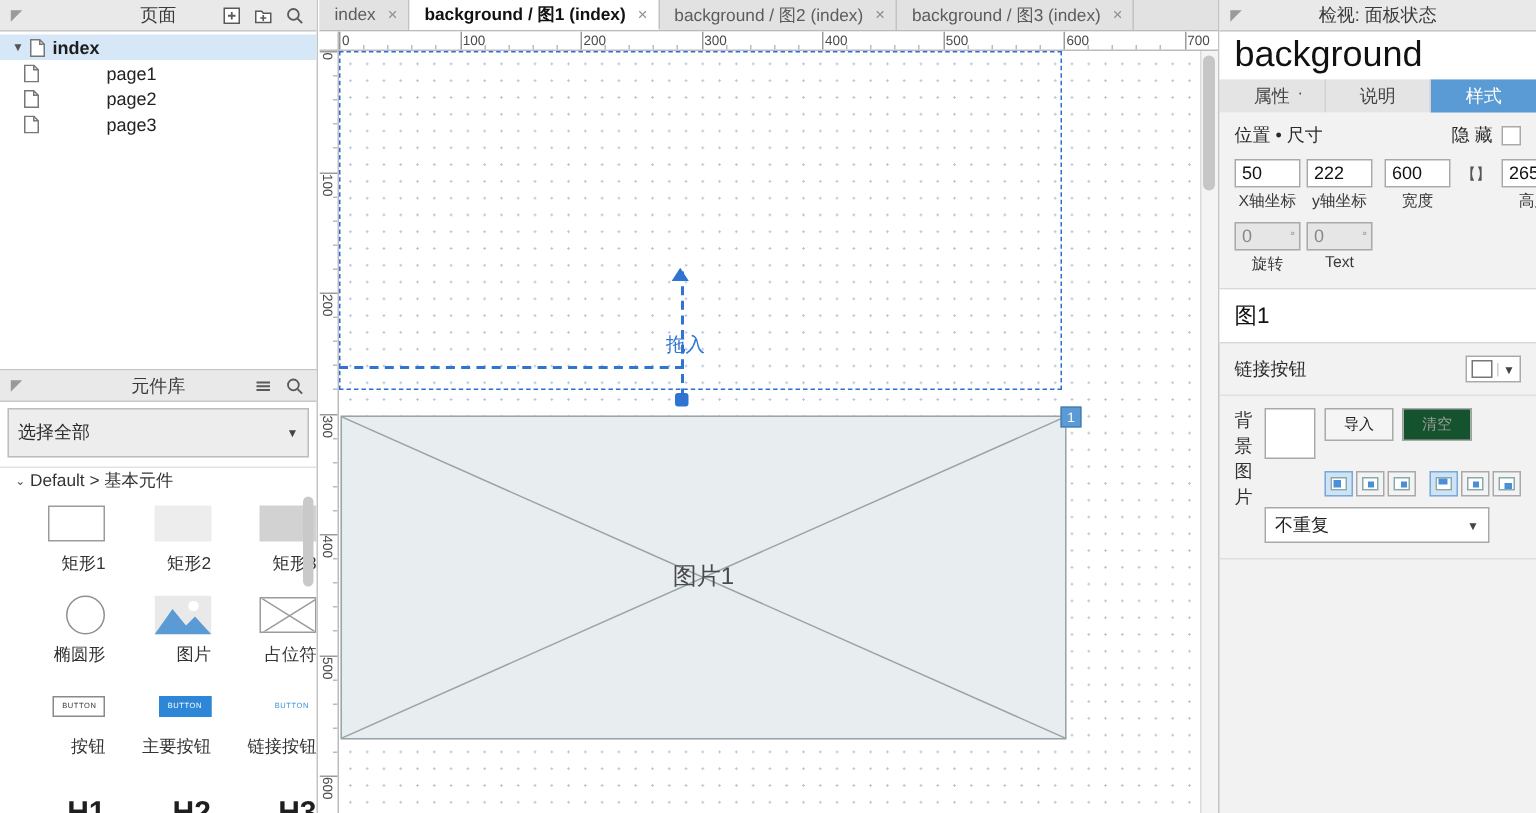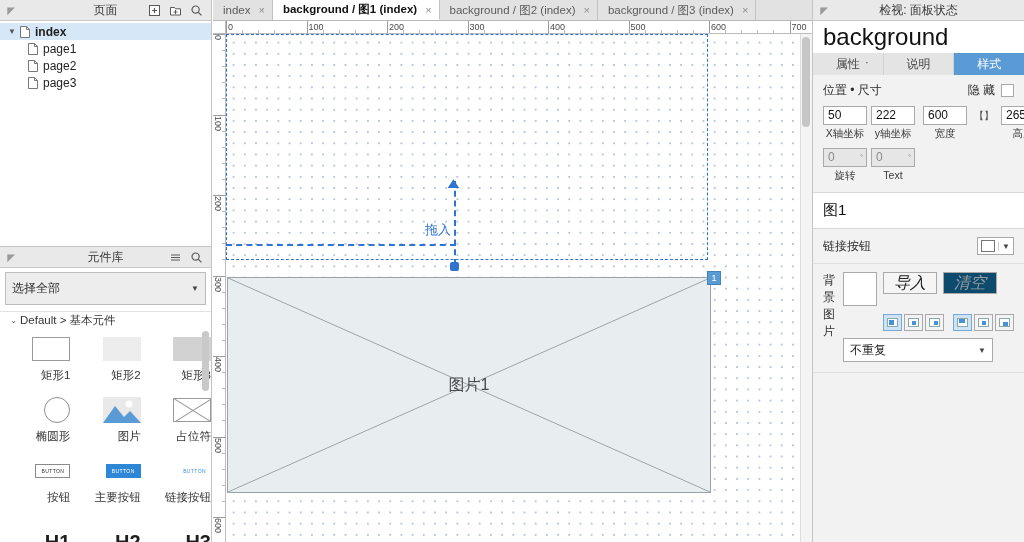--- a/index.html
+++ b/index.html
@@ -33,21 +33,21 @@
     position:absolute; left:0; top:0; width:212px; height:246px;
     background:#fff; border-right:1px solid #c4c4c4;
   }
   .tree { padding-top:2px; }
   .tree-row { height:17px; display:flex; align-items:center; font-size:12px; padding-left:6px; }
   .tree-row.sel { background:#d6e7f7; }
   .tree-row.sel .lbl { font-weight:bold; color:#1d1d1d; }
   .caret { width:12px; font-size:8px; color:#555; text-align:center; }
   .pg-icon { width:14px; display:flex; align-items:center; justify-content:center; }
   .lbl { margin-left:3px; color:#222; }
-  .indent { padding-left:26px; }
+  .indent { padding-left:14px;gap:40px; }
 
   
   #lib-panel {
     position:absolute; left:0; top:246px; width:212px; height:296px;
     background:#fff; border-right:1px solid #c4c4c4; border-top:1px solid #c4c4c4;
   }
   .lib-select {
     margin:4px 5px 0 5px; height:33px; background:#ededed;
     border:1px solid #bdbdbd; display:flex; align-items:center;
     padding:0 6px; font-size:12px; color:#2b2b2b; position:relative;
@@ -116,21 +116,21 @@
                      text-align:center; font-size:16px; color:#4a4a4a; }
   .badge { position:absolute; left:481px; top:237px; width:14px; height:14px;
            background:#5b9bd5; color:#fff; font-size:9px; display:flex;
            align-items:center; justify-content:center; border:1px solid #4682b4;}
   .drag-arrow { position:absolute; left:228px; top:147px; width:2px; height:84px;
                 border-left:2px dashed #2f74d0; }
   .drag-head { position:absolute; left:220px; top:140px; font-size:15px; color:#2f74d0;
                transform:scaleX(1.3); }
   .drag-dot { position:absolute; left:224px; top:228px; width:9px; height:9px;
               background:#2f74d0; border-radius:2px;}
-  .drag-label { position:absolute; left:199px; top:187px; font-size:13px; color:#2f74d0;}
+  .drag-label { position:absolute; left:218px; top:187px; font-size:13px; color:#2f74d0;}
   .drag-h { position:absolute; left:0px; top:210px; width:230px; height:0;
             border-top:2px dashed #2f74d0; }
   .drag-left-line { position:absolute; left:100px; top:454px; width:120px; height:0;
                     border-top:2px dashed #2f74d0; }
   .v-scroll { position:absolute; right:2px; top:3px; width:8px; height:90px;
               background:#c6c6c6; border-radius:4px;}
   .v-scroll-track{ position:absolute; right:0px; top:0; width:12px; height:100%; background:#f4f4f4; border-left:1px solid #dcdcdc;}
 
   
   #inspector { position:absolute; left:812px; top:0; width:212px; height:542px;
@@ -162,22 +162,22 @@
                border-bottom:1px solid #d8d8d8;}
   .prow { display:flex; align-items:center; padding:8px 10px; border-bottom:1px solid #e0e0e0; }
   .prow .plab { font-size:12px; color:#2b2b2b; width:70px; flex:none;}
   .color-btn { margin-left:auto; display:flex; align-items:center;
                border:1px solid #a9a9a9; background:#fff; height:18px; }
   .color-sw { width:14px; height:12px; border:1px solid #777; background:#fff; margin:2px 3px;}
   .color-arr { width:15px; text-align:center; font-size:8px; color:#444; border-left:1px solid #cfcfcf;}
   .prow2 { display:flex; padding:8px 10px 10px 10px; border-bottom:1px solid #e0e0e0;}
   .imgbox { width:34px; height:34px; background:#fff; border:1px solid #a9a9a9; }
   .ibtn { height:22px; min-width:46px; padding:0 10px; background:#f5f5f5; border:1px solid #a9a9a9;
-          font-size:16px; color:#222; display:flex; align-items:center; justify-content:center;font-style:italic;}
-  .ibtn.dis { color:#9b9b9b; background:#0c4a6e;}
+          font-size:10px; color:#222; display:flex; align-items:center; justify-content:center;}
+  .ibtn.dis { color:#9b9b9b; background:#14532d;}
   .align-grp { display:flex; gap:2px; }
   .abtn { width:19px; height:17px; border:1px solid #a9a9a9; background:#f3f3f3;
           display:flex; align-items:center; justify-content:center; }
   .abtn.on { background:#cfe3f6; border-color:#7aa9d6;}
   .abox { width:11px; height:9px; background:#fff; border:1px solid #8aa; position:relative;}
   .abox i { position:absolute; background:#4a90d9; }
   .repeat-sel { margin-top:7px; height:24px; background:#fff; border:1px solid #a9a9a9;
                 display:flex; align-items:center; padding:0 6px; font-size:12px; color:#222; width:150px;}
   .repeat-sel .arr { margin-left:auto; font-size:8px; color:#444;}
 </style>

